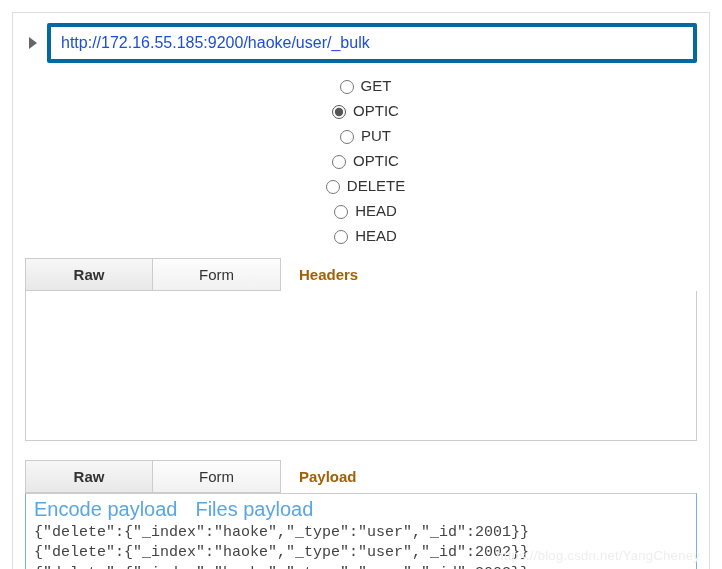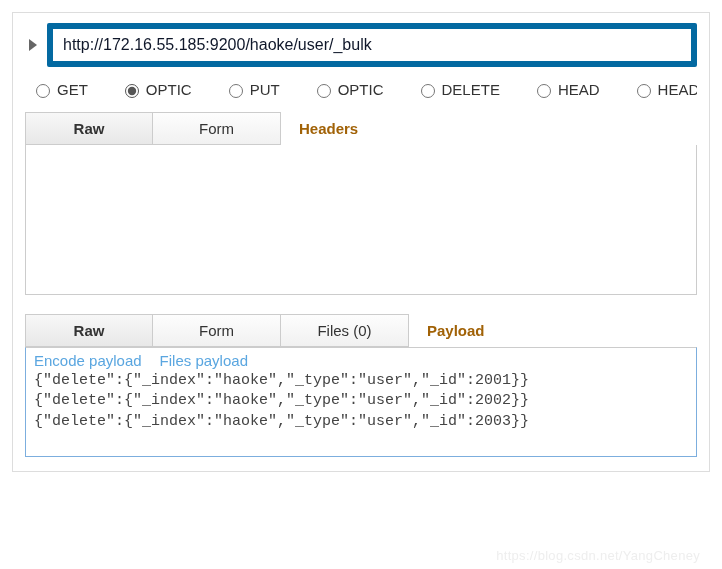--- a/index.html
+++ b/index.html
@@ -26,33 +26,34 @@
     width: 0; height: 0;
     border-top: 6px solid transparent;
     border-bottom: 6px solid transparent;
     border-left: 8px solid #666;
     margin: 0 2px 0 4px;
   }
   .url-input {
     flex: 1;
     padding: 7px 10px;
     font-size: 16px;
-    color: #0f172a;
-    border: 6px solid #0369a1;
+    color: #1d4ed8;
+    border: 4px solid #0369a1;
     border-radius: 2px;
     font-family: Arial, Helvetica, sans-serif;
   }
   .methods-row {
     display: flex;
-    align-items: flex-end;
-    gap: 32px;
+    align-items: center;
+    gap: 8px;
     padding: 0 2px 14px 6px;
     color: #333;
     white-space: nowrap;
     overflow: hidden;
+    flex-direction: column;
   }
   .methods-row label {
     display: inline-flex;
     align-items: center;
     gap: 4px;
     font-size: 15px;
     color: #333;
     cursor: pointer;
   }
   .methods-row input[type=radio] {
@@ -94,21 +95,21 @@
     font-family: Arial;
     font-size: 14px;
     padding: 6px;
     outline: none;
   }
   .spacer { height: 16px; }
   .payload-links {
     display: flex;
     gap: 18px;
     padding: 4px 8px 2px 8px;
-    font-size: 15px;
+    font-size: 20px;
   }
   .payload-links span { color: #5aa6e0; cursor: pointer; }
   .payload-box {
     border: 1px solid #7caede;
     border-top: 1px solid #ccc;
     background: #fff;
     min-height: 110px;
   }
   .payload-text {
     width: 100%;
@@ -182,21 +183,20 @@
     <div class="section-title">Headers</div>
   </div>
   <textarea class="big-textarea" style=""></textarea>
 
   <div class="spacer"></div>
 
   
   <div class="tabstrip">
     <div class="tabbtn active">Raw</div>
     <div class="tabbtn">Form</div>
-    <div class="tabbtn">Files (0)</div>
     <div class="section-title">Payload</div>
   </div>
   <div class="payload-box">
     <div class="payload-links">
       <span>Encode payload</span>
       <span>Files payload</span>
     </div>
     <textarea class="payload-text" style="">{"delete":{"_index":"haoke","_type":"user","_id":2001}}
 {"delete":{"_index":"haoke","_type":"user","_id":2002}}
 {"delete":{"_index":"haoke","_type":"user","_id":2003}}

